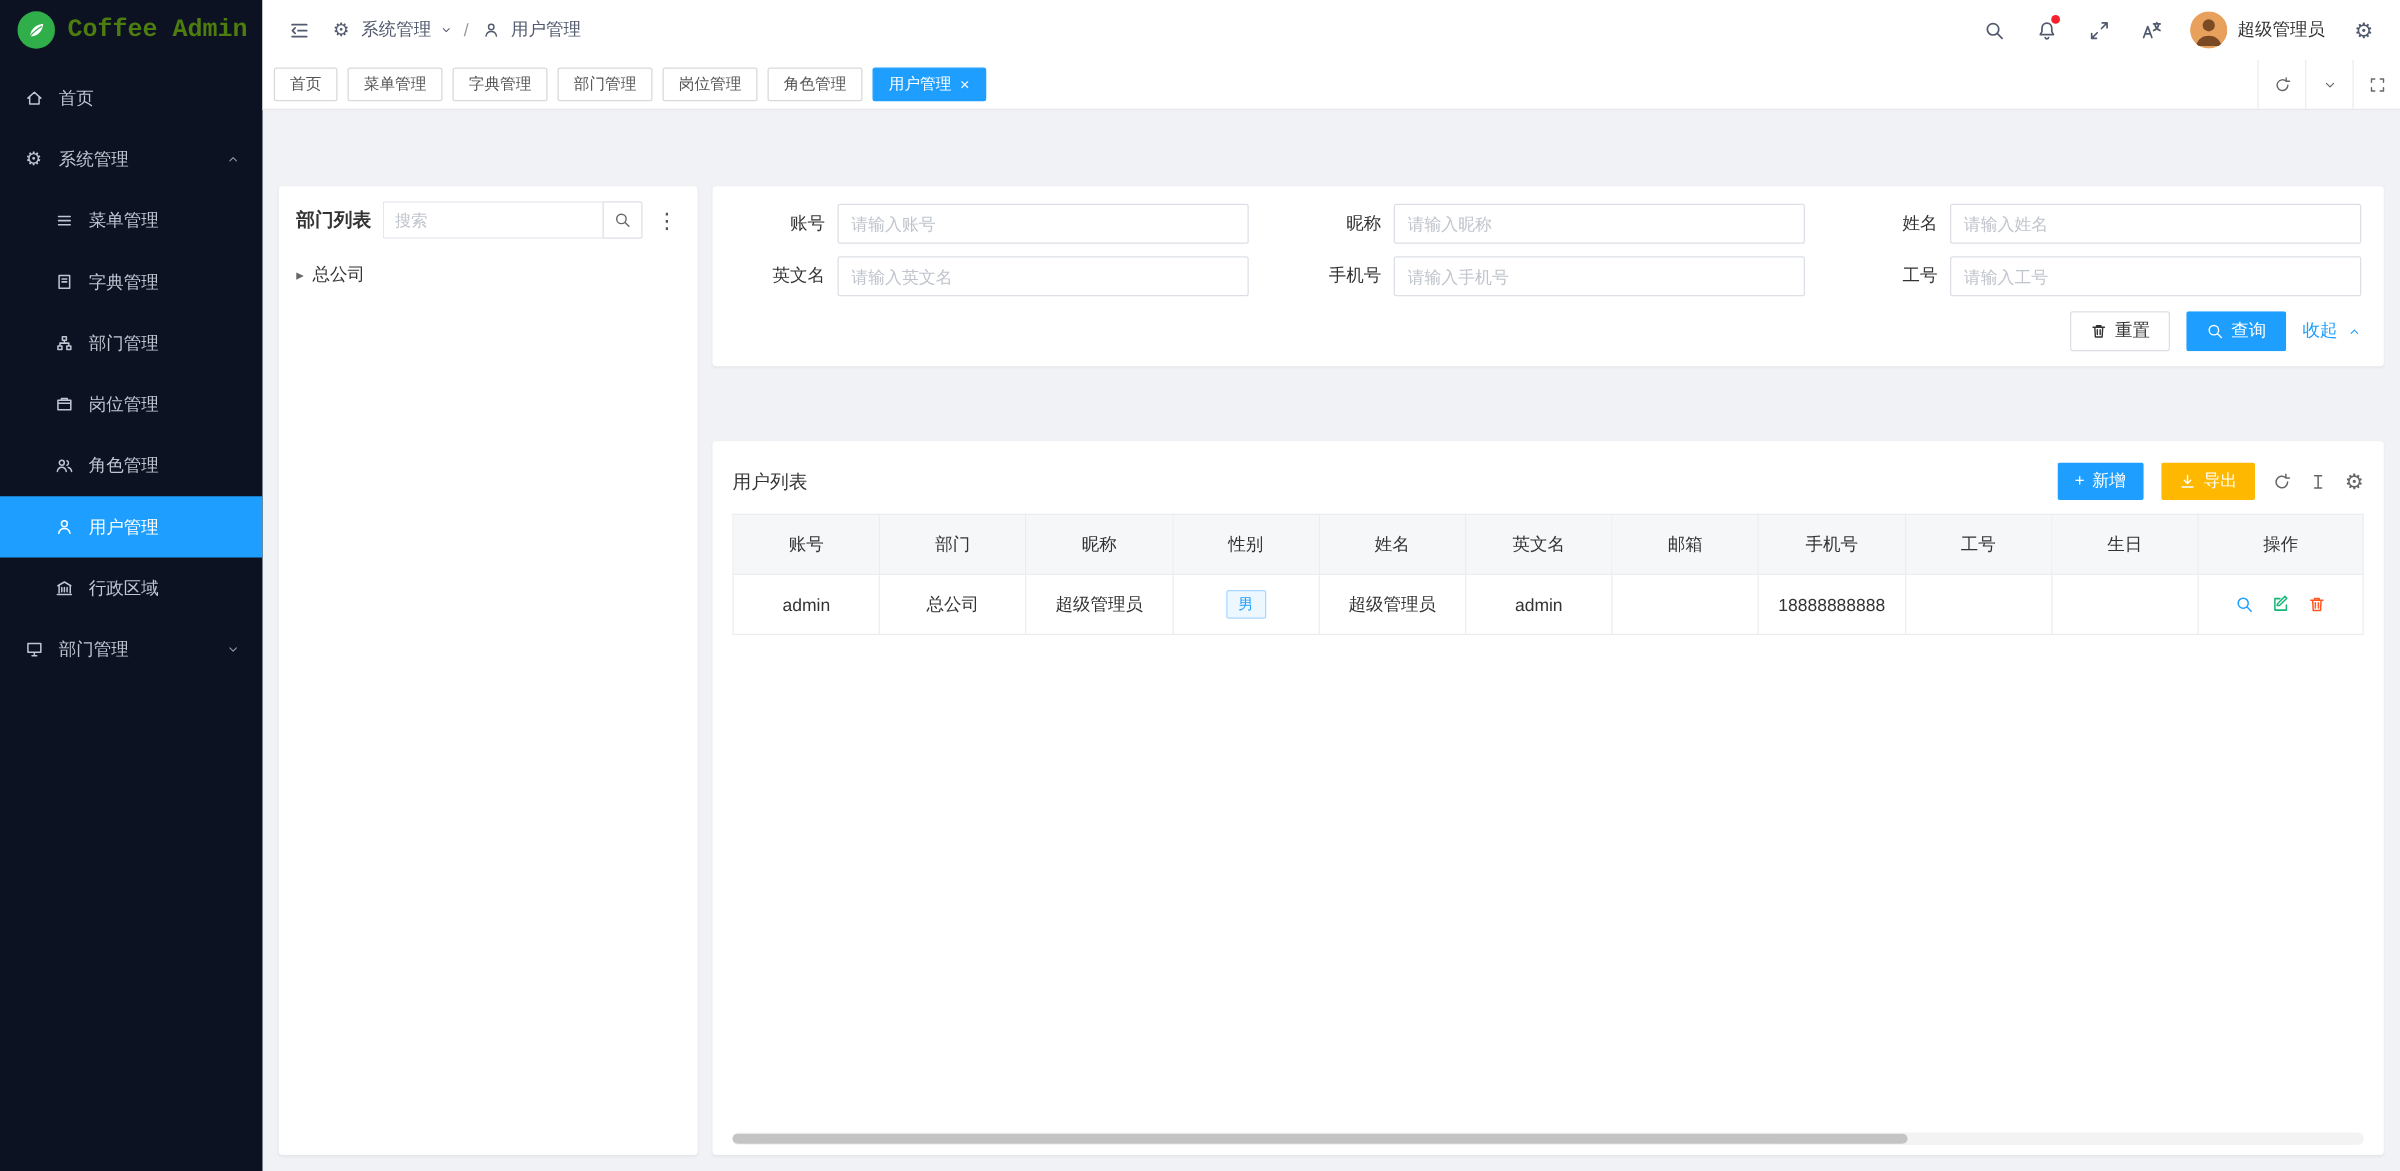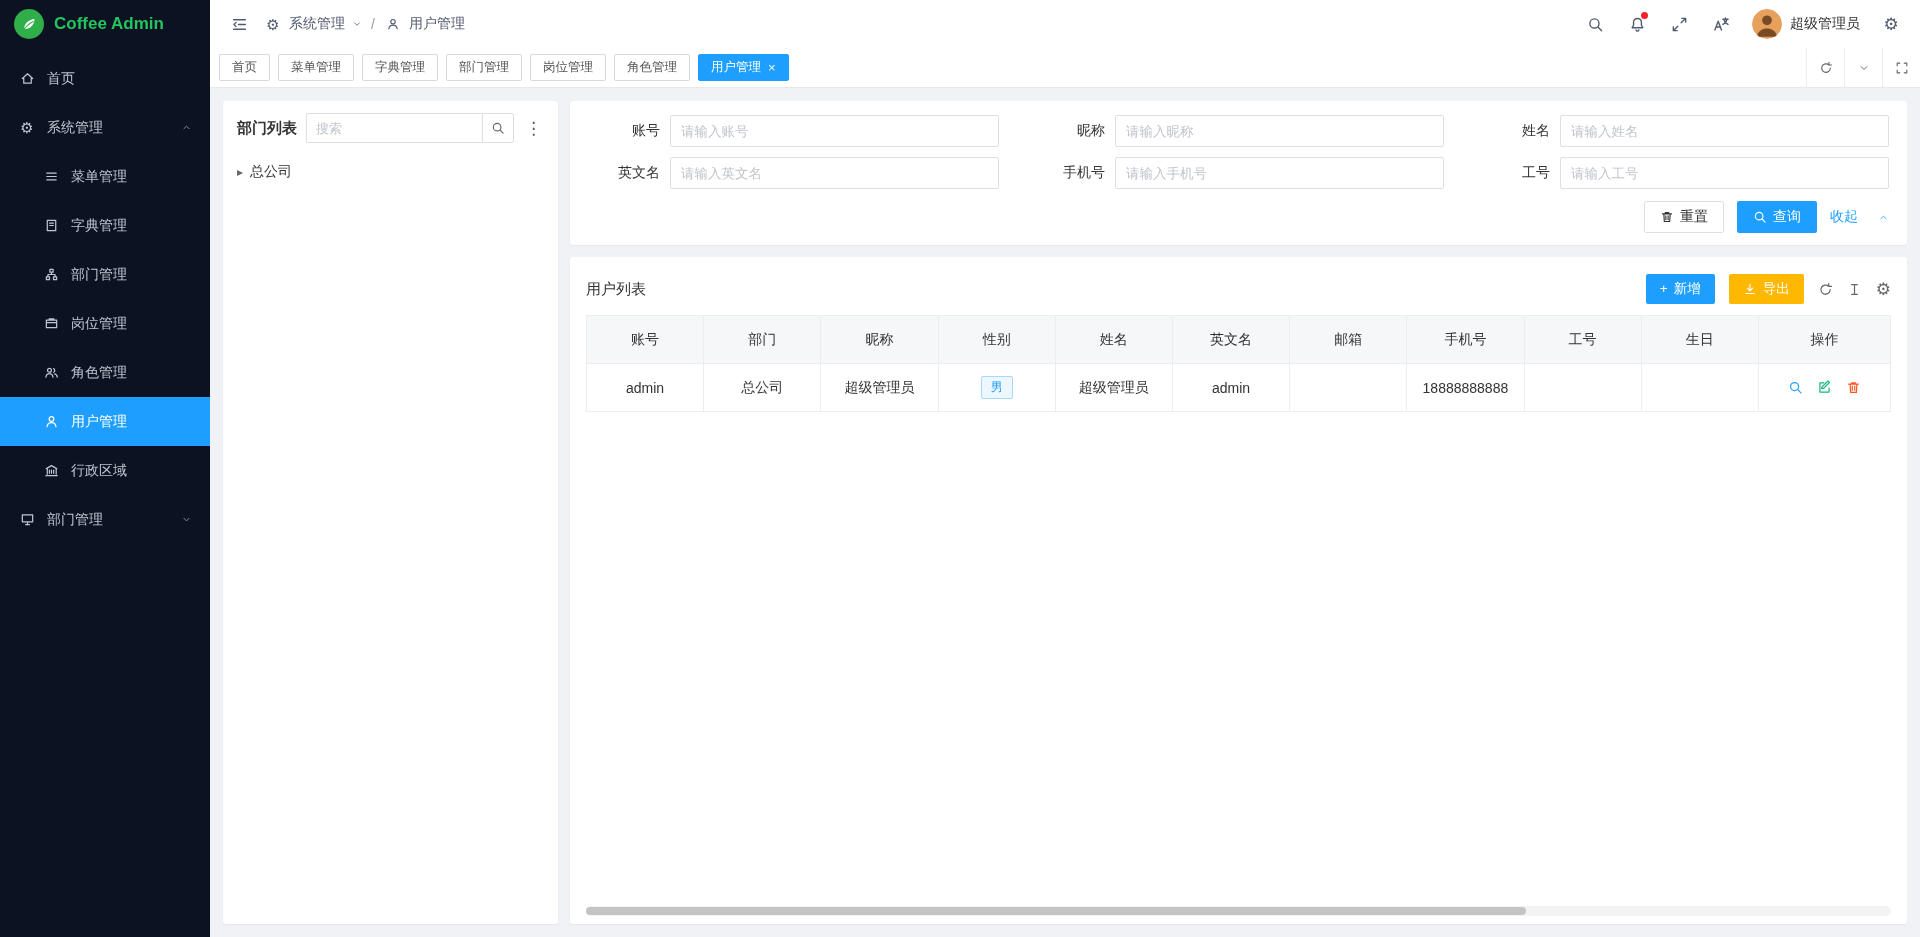--- a/index.html
+++ b/index.html
@@ -11,21 +11,21 @@
   .app { display: flex; width: 100%; height: 100%; }
 
   
   svg.i { fill: none; stroke: currentColor; stroke-width: 1.3; stroke-linecap: round; stroke-linejoin: round; display: block; }
   .glyph { display: inline-flex; align-items: center; justify-content: center; line-height: 1; }
 
   
   .sidebar { width: 210px; flex-shrink: 0; background: #0c1222; color: #bfc6d1; display: flex; flex-direction: column; }
   .logo { height: 48px; display: flex; align-items: center; gap: 10px; padding: 0 14px; flex-shrink: 0; }
   .logo-mark { width: 30px; height: 30px; border-radius: 50%; background: #2fae49; display: flex; align-items: center; justify-content: center; flex-shrink: 0; }
-  .logo-text { color: #22c55e; font-weight: bold; font-size: 17px; white-space: nowrap; }
+  .logo-text { color: #4d7c0f; font-weight: bold; font-size: 20px; white-space: nowrap; font-family: Liberation Mono, monospace; }
   .menu { flex: 1; padding-top: 6px; overflow: hidden; }
   .menu-item { height: 49px; display: flex; align-items: center; gap: 11px; padding: 0 18px; font-size: 14px; color: #bfc6d1; cursor: pointer; white-space: nowrap; }
   .submenu .menu-item { padding-left: 42px; }
   .menu-item.active { background: #1e9fff; color: #fff; }
   .mi-icon { width: 18px; display: inline-flex; justify-content: center; align-items: center; font-size: 15px; flex-shrink: 0; }
   .menu-item .chev { margin-left: auto; opacity: .75; }
 
   
   .main { flex: 1; display: flex; flex-direction: column; min-width: 0; }
 
@@ -43,21 +43,21 @@
   .tabbar { height: 40px; background: #fff; border-bottom: 1px solid #e8e8e8; display: flex; align-items: stretch; padding-left: 9px; flex-shrink: 0; }
   .tabs { display: flex; align-items: center; gap: 8px; flex: 1; min-width: 0; }
   .tab { height: 27px; display: inline-flex; align-items: center; gap: 7px; padding: 0 12px; border: 1px solid #d9d9d9; background: #fff; border-radius: 2px; font-size: 12.5px; color: #555; cursor: pointer; white-space: nowrap; }
   .tab.active { background: #1e9fff; border-color: #1e9fff; color: #fff; }
   .tab .close { font-size: 13px; opacity: .95; }
   .tab-tools { display: flex; align-items: stretch; }
   .tab-tool { width: 38px; display: flex; align-items: center; justify-content: center; border-left: 1px solid #ececec; color: #666; cursor: pointer; }
 
   
   .content { flex: 1; display: flex; gap: 12px; padding: 13px; min-height: 0; }
-  .card { background: #fff; border-radius: 3px; box-shadow: 0 1px 2px rgba(0,0,0,.05); }
+  .card { background: #fff; border-radius: 3px; box-shadow: 0 1px 2px rgba(0,0,0,.05); margin-top: 48px; }
 
   .dept-card { width: 335px; flex-shrink: 0; padding: 12px 14px; display: flex; flex-direction: column; }
   .dept-head { display: flex; align-items: center; gap: 9px; }
   .dept-title { font-size: 15px; font-weight: bold; white-space: nowrap; }
   .dept-search { flex: 1; display: flex; min-width: 0; }
   .dept-search input { flex: 1; min-width: 0; height: 30px; border: 1px solid #dcdfe6; border-right: none; padding: 0 9px; font-size: 13px; outline: none; border-radius: 2px 0 0 2px; }
   .dept-search .s-btn { width: 32px; height: 30px; border: 1px solid #dcdfe6; border-radius: 0 2px 2px 0; display: flex; align-items: center; justify-content: center; background: #fff; color: #666; cursor: pointer; flex-shrink: 0; }
   .dept-more { color: #555; font-size: 17px; cursor: pointer; padding: 0 2px; }
   .tree { margin-top: 14px; }
   .tree-item { display: flex; align-items: center; gap: 7px; height: 30px; cursor: pointer; font-size: 14px; }
@@ -71,21 +71,21 @@
   .form-item label { width: 72px; text-align: right; margin-right: 10px; color: #333; font-size: 14px; flex-shrink: 0; }
   .form-item input { flex: 1; min-width: 0; height: 32px; border: 1px solid #dcdfe6; border-radius: 2px; padding: 0 10px; font-size: 13.5px; outline: none; color: #333; }
   input::placeholder { color: #c0c4cc; }
   .form-actions { display: flex; justify-content: flex-end; align-items: center; gap: 13px; margin-top: 12px; }
 
   .btn { height: 32px; display: inline-flex; align-items: center; gap: 6px; padding: 0 15px; border-radius: 2px; font-size: 14px; cursor: pointer; border: 1px solid transparent; font-family: Liberation Sans, sans-serif; }
   .btn-plain { background: #fff; border-color: #dcdfe6; color: #333; }
   .btn-primary { background: #1e9fff; color: #fff; }
   .btn-warning { background: #ffb800; color: #fff; }
   .btn-sm { height: 30px; padding: 0 13px; font-size: 13.5px; }
-  .link { color: #1e9fff; display: inline-flex; align-items: center; gap: 20px; cursor: pointer; font-size: 14px; }
+  .link { color: #1e9fff; display: inline-flex; align-items: center; gap: 8px; cursor: pointer; font-size: 14px; }
 
   .list-card { flex: 1; padding: 12px 16px 8px; display: flex; flex-direction: column; min-height: 0; }
   .list-head { display: flex; align-items: center; height: 40px; flex-shrink: 0; }
   .list-title { font-size: 15px; color: #333; }
   .list-tools { margin-left: auto; display: flex; align-items: center; gap: 14px; }
   .tool-icon { color: #666; cursor: pointer; display: inline-flex; align-items: center; font-size: 17px; }
 
   .table-area { flex: 1; display: flex; flex-direction: column; min-height: 0; margin-top: 6px; }
   table { width: 100%; border-collapse: collapse; table-layout: fixed; }
   th, td { border: 1px solid #ebedf0; height: 48px; text-align: center; font-size: 14px; color: #333; font-weight: normal; padding: 0 6px; overflow: hidden; white-space: nowrap; }

